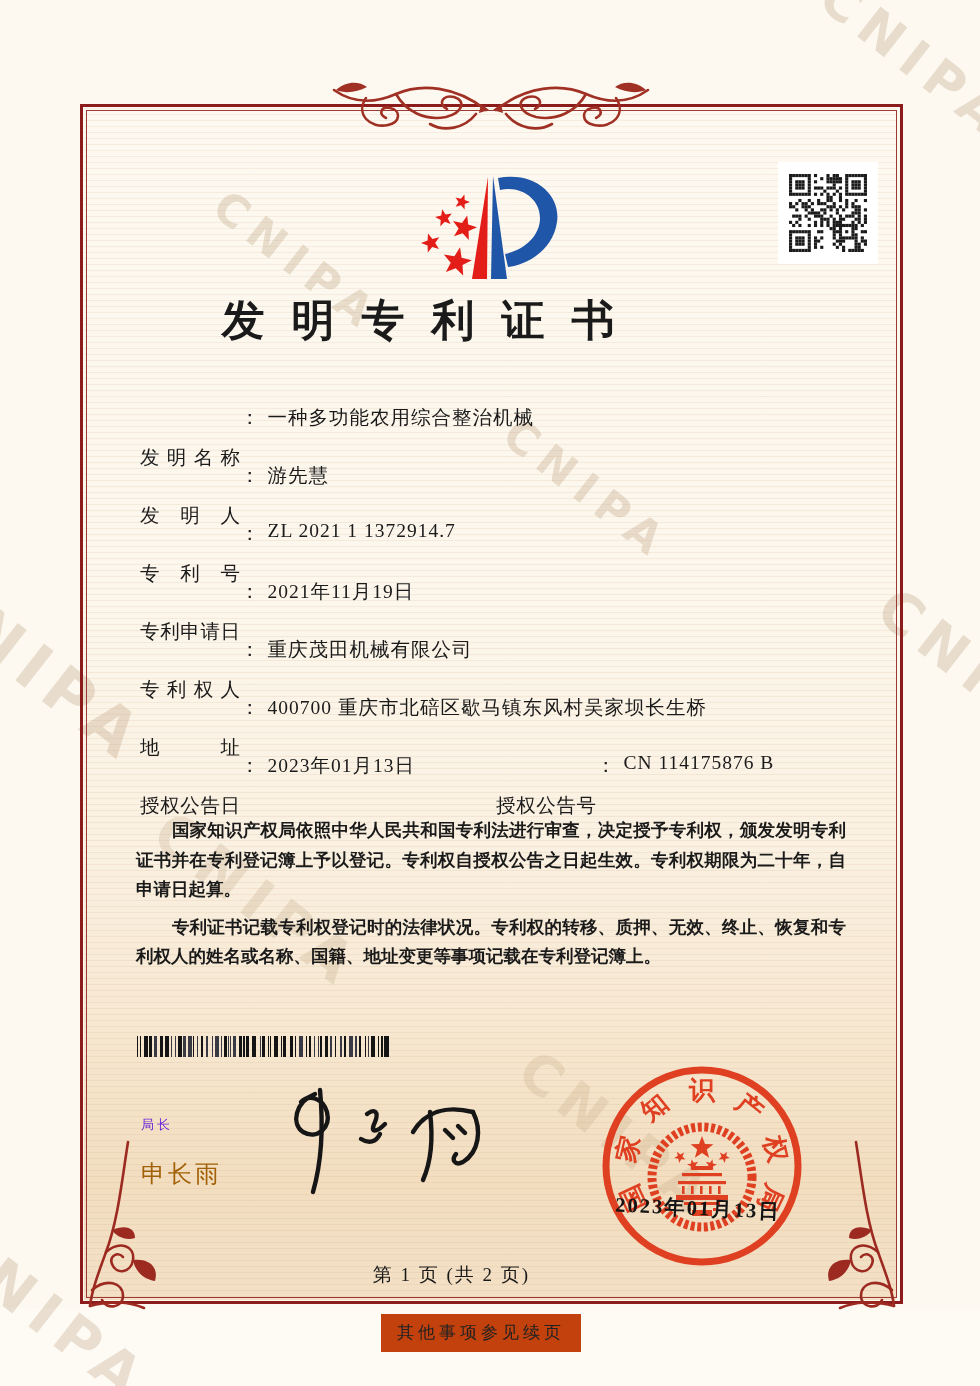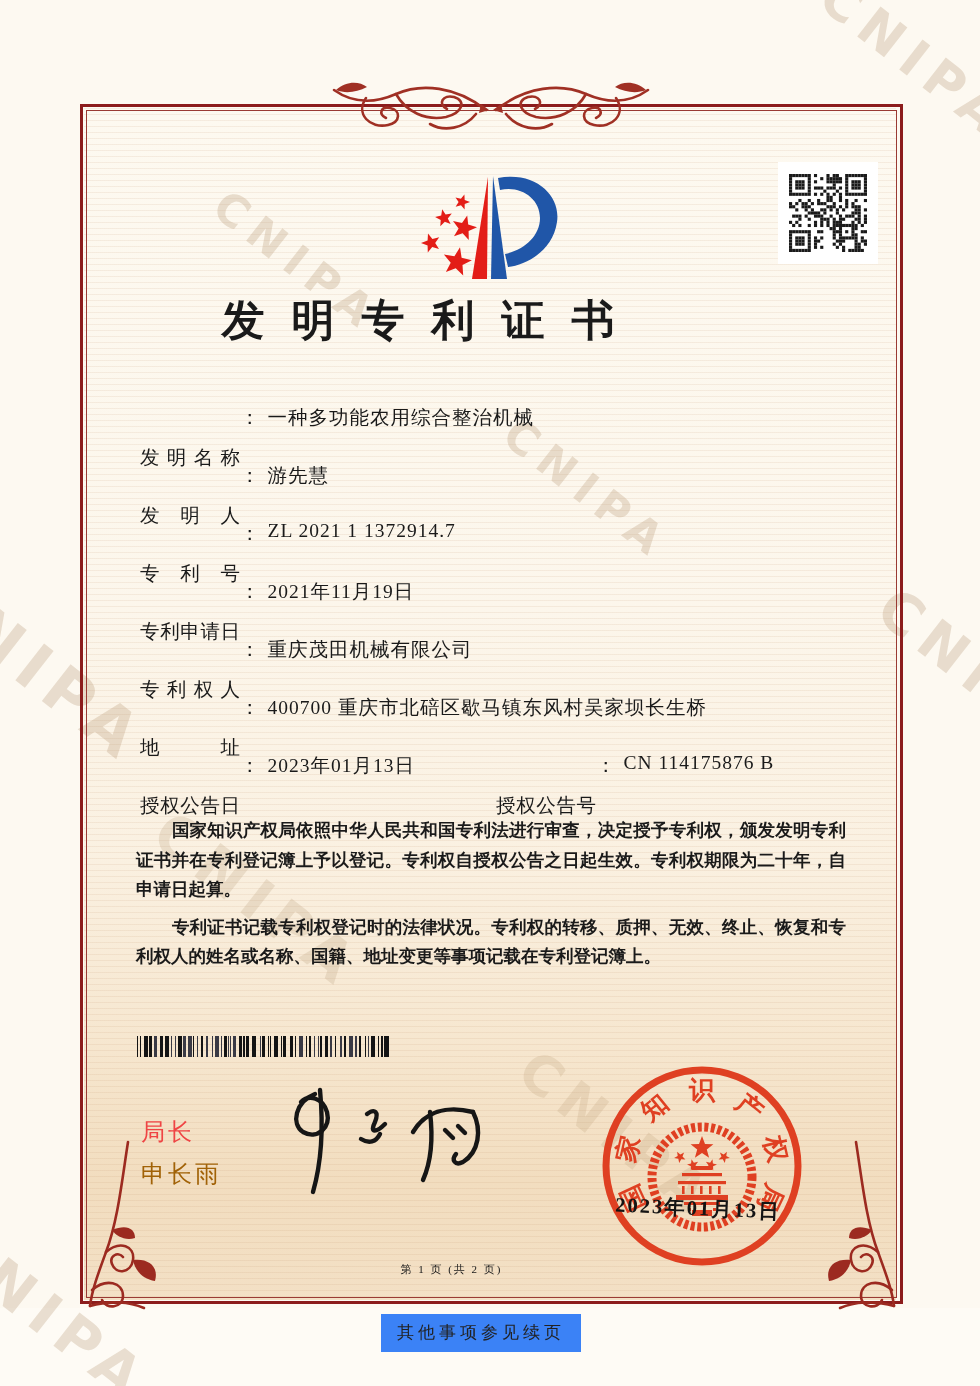--- a/index.html
+++ b/index.html
@@ -29,26 +29,26 @@
   .title{left:80px;top:292px;width:676px;text-align:center;font-size:43px;font-weight:700;
          letter-spacing:27px;text-indent:27px;}
   .fields{left:140px;top:404px;width:660px;font-size:19.5px;}
   .row{height:58px;display:flex;align-items:flex-start;position:relative;}
   .lab{display:inline-block;width:100px;text-align:justify;text-align-last:justify;margin-top:40px;}
   .colon{display:inline-block;}
   .val{margin-left:8px;letter-spacing:1px;text-align:right;}
   .grp2{position:absolute;left:356px;top:0;display:flex;}
   .paras{left:128px;top:808px;width:726px;font-size:17.5px;line-height:29.5px;text-align:justify;}
   .paras p{margin:8px;text-indent:2.05em;font-weight:bold;}
-  .officer-title{left:141px;top:1116px;font-size:24px;letter-spacing:3px;color:#ef4444;}
+  .officer-title{left:141px;top:1116px;font-size:13px;letter-spacing:3px;color:#6d28d9;}
   .officer-name{left:141px;top:1158px;font-size:24px;letter-spacing:3px;color:#a16207;}
   .seal-date{left:590px;top:1194px;width:216px;text-align:center;font-size:20.5px;font-weight:700;
              letter-spacing:2px;color:#141414;transform:rotate(2.5deg);z-index:5;}
-  .page-num{left:80px;top:1262px;width:743px;text-align:center;font-size:11px;letter-spacing:2px;}
-  .cont-note{left:381px;top:1314px;width:200px;height:38px;background:#3b82f6;text-align:center;
+  .page-num{left:80px;top:1262px;width:743px;text-align:center;font-size:19px;letter-spacing:2px;}
+  .cont-note{left:381px;top:1314px;width:200px;height:38px;background:#c2410c;text-align:center;
              line-height:38px;font-size:17px;letter-spacing:4px;color:#222;z-index:4;}
   .qr-box{left:778px;top:162px;width:100px;height:102px;background:#ffffff;display:flex;
           align-items:center;justify-content:center;}
   svg{display:block;}
 </style>
 </head>
 <body>
 
 <div id="stage">
 

